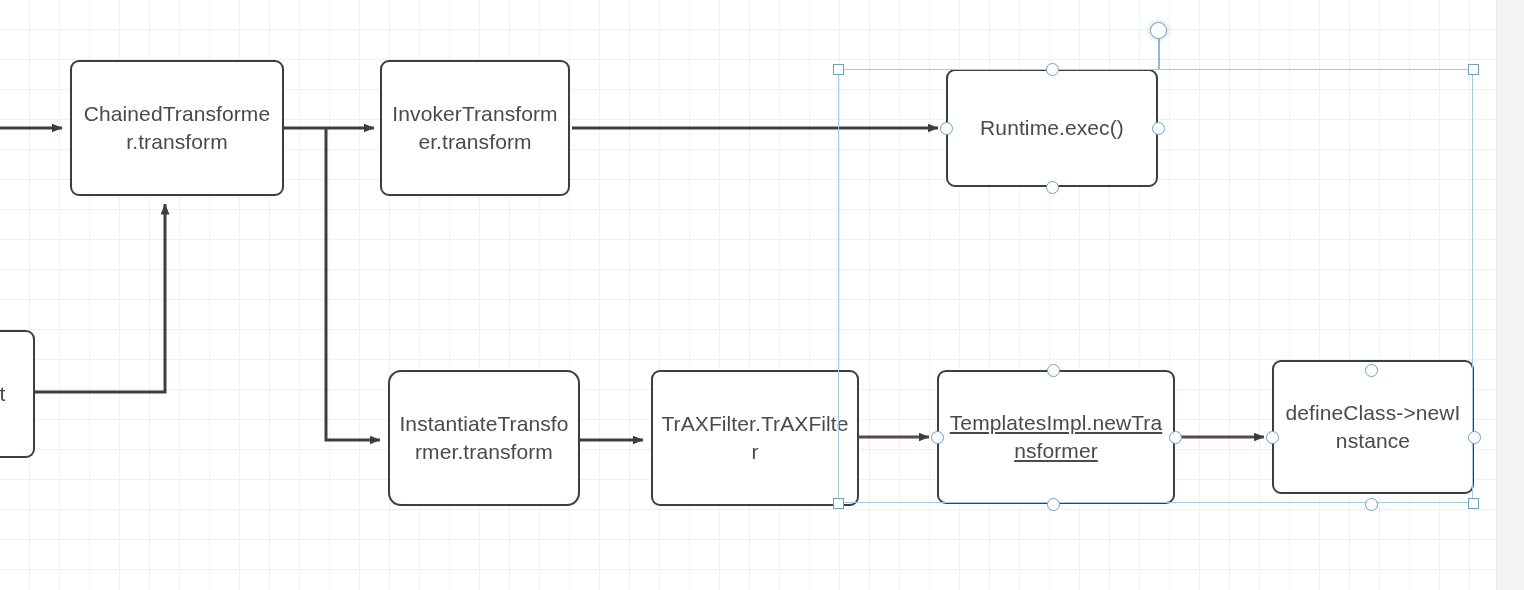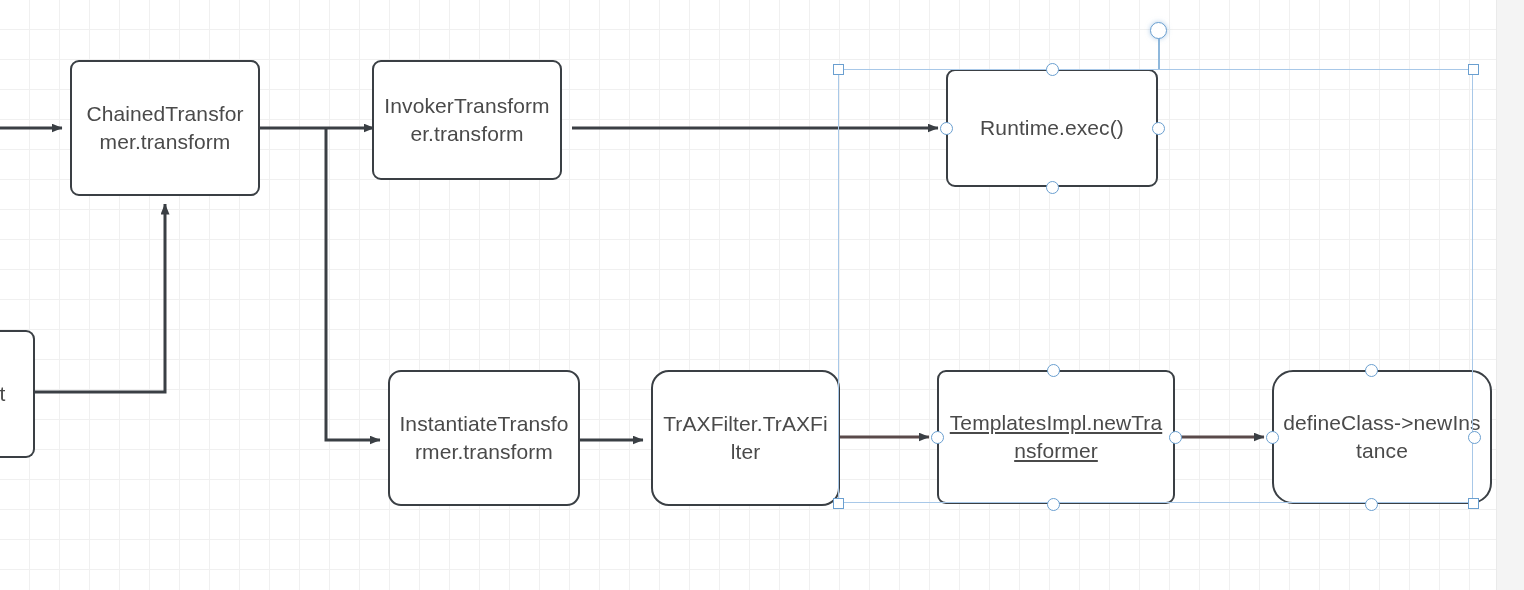--- a/index.html
+++ b/index.html
@@ -145,39 +145,39 @@
           <polyline points="580,440 643,440" fill="none" stroke="#3a3f44" stroke-width="3" stroke-linecap="butt" stroke-linejoin="miter" marker-end="url(#arrow-dark)"></polyline>
           <polyline points="840,437 929,437" fill="none" stroke="#5a4a4a" stroke-width="3" stroke-linecap="butt" stroke-linejoin="miter" marker-end="url(#arrow-sel)"></polyline>
           <polyline points="1175,437 1264,437" fill="none" stroke="#5a4a4a" stroke-width="3" stroke-linecap="butt" stroke-linejoin="miter" marker-end="url(#arrow-sel)"></polyline>
         </g>
     </svg>
 
     <div id="node-layer">
         <div class="node clipped-left" style="left: -40px; top: 330px; width: 75px; height: 128px;">
           <span class="node-label">et</span>
         </div>
-        <div class="node" style="left: 70px; top: 60px; width: 190px; height: 136px; text-align: center;">
+        <div class="node" style="left: 70px; top: 60px; width: 214px; height: 136px; text-align: center;">
           <span class="node-label">ChainedTransformer.transform</span>
         </div>
-        <div class="node" style="left: 372px; top: 60px; width: 190px; height: 120px;">
+        <div class="node" style="left: 380px; top: 60px; width: 190px; height: 136px;">
           <span class="node-label">InvokerTransformer.transform</span>
         </div>
         <div class="node" style="left: 946px; top: 69px; width: 212px; height: 118px;">
           <span class="node-label">Runtime.exec()</span>
         </div>
         <div class="node" style="left: 388px; top: 370px; width: 192px; height: 136px; border-radius: 13px;">
           <span class="node-label">InstantiateTransformer.transform</span>
         </div>
-        <div class="node" style="left: 651px; top: 370px; width: 189px; height: 136px; border-radius: 18px;">
+        <div class="node" style="left: 651px; top: 370px; width: 208px; height: 136px;">
           <span class="node-label">TrAXFilter.TrAXFilter</span>
         </div>
         <div class="node" style="left: 937px; top: 370px; width: 238px; height: 134px; text-decoration: underline;">
           <span class="node-label">TemplatesImpl.newTransformer</span>
         </div>
-        <div class="node" style="left: 1272px; top: 370px; width: 220px; height: 134px; border-radius: 21px;">
+        <div class="node" style="left: 1272px; top: 360px; width: 202px; height: 134px;">
           <span class="node-label">defineClass-&gt;newInstance</span>
         </div>
       </div>
 
     <div id="chrome-layer">
         <div id="selection-box" style="left: 838px; top: 69px; width: 635px; height: 434px;"></div>
         <div class="rotate-stem" style="left: 1158px; top: 30px; height: 39px;"></div>
         <div class="rotate-handle" style="left: 1150px; top: 22px;"></div>
         <div class="sel-corner" style="left: 833px; top: 64px;"></div>
         <div class="sel-corner" style="left: 1468px; top: 64px;"></div>

